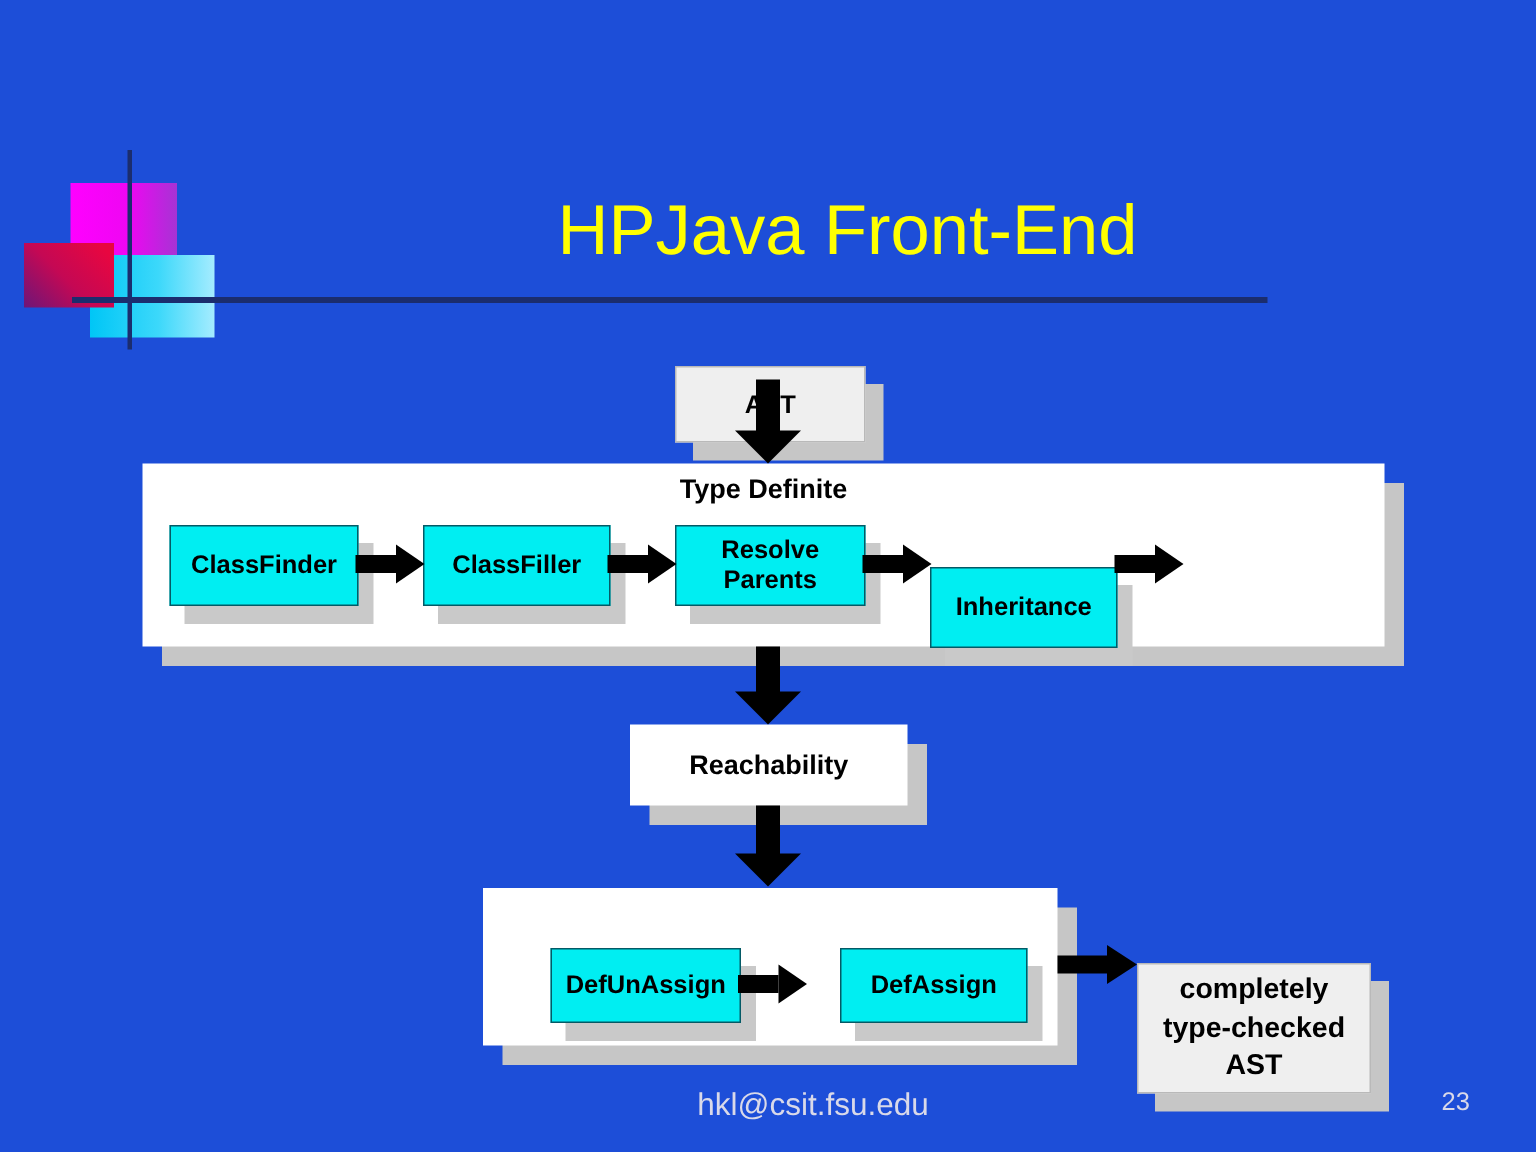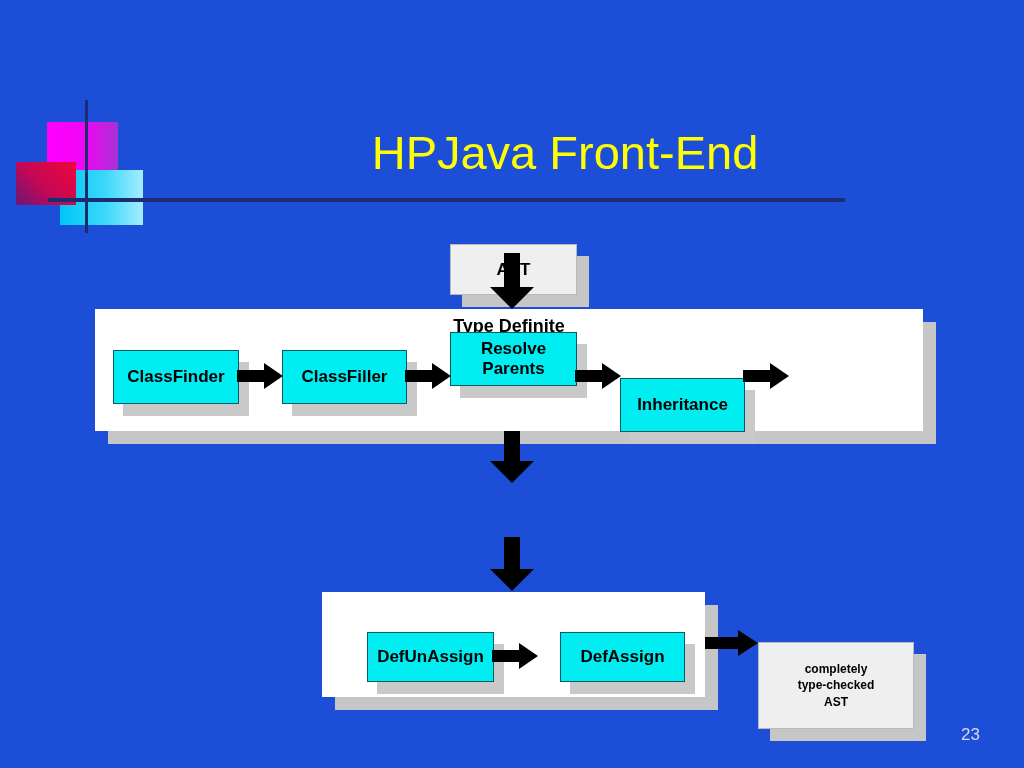--- a/index.html
+++ b/index.html
@@ -64,50 +64,52 @@
   <div class="node gray-box" style="left:450px;top:204px;width:125px;height:49px;font-size:17px;">AST</div>
 
   <div class="vstem" style="left:504px;top:253px;height:36px;"></div>
   <div class="vhead" style="left:490px;top:287px;"></div>
 
   <div class="node white-box" style="left:95px;top:309px;width:828px;height:122px;"></div>
   <div class="container-label" style="left:95px;top:316px;width:828px;">Type Definite</div>
 
   <div class="stage" style="left:113px;top:350px;width:124px;height:52px;">ClassFinder</div>
   <div class="stage" style="left:282px;top:350px;width:123px;height:52px;">ClassFiller</div>
-  <div class="stage" style="left:450px;top:332px;width:125px;height:52px;text-align:center;">Resolve
+  <div class="stage" style="left:450px;top:350px;width:125px;height:52px;text-align:center;">Resolve
 Parents</div>
   <div class="stage" style="left:620px;top:350px;width:123px;height:52px;margin-top:28px;">Inheritance</div>
 
   <div class="hstem" style="left:237px;top:370px;width:27px;"></div>
   <div class="hhead" style="left:264px;top:363px;"></div>
   <div class="hstem" style="left:405px;top:370px;width:27px;"></div>
   <div class="hhead" style="left:432px;top:363px;"></div>
   <div class="hstem" style="left:575px;top:370px;width:27px;"></div>
   <div class="hhead" style="left:602px;top:363px;"></div>
   <div class="hstem" style="left:743px;top:370px;width:27px;"></div>
   <div class="hhead" style="left:770px;top:363px;"></div>
 
   <div class="vstem" style="left:504px;top:431px;height:31px;"></div>
   <div class="vhead" style="left:490px;top:461px;"></div>
 
+  <div class="node white-box" style="left:420px;top:483px;width:185px;height:54px;font-size:18px;">Reachability</div>
 
   <div class="vstem" style="left:504px;top:537px;height:33px;"></div>
   <div class="vhead" style="left:490px;top:569px;"></div>
 
   <div class="node white-box" style="left:322px;top:592px;width:383px;height:105px;"></div>
 
   <div class="stage" style="left:367px;top:632px;width:125px;height:48px;">DefUnAssign</div>
   <div class="stage" style="left:560px;top:632px;width:123px;height:48px;">DefAssign</div>
 
   <div class="hstem" style="left:492px;top:650px;width:27px;"></div>
   <div class="hhead" style="left:519px;top:643px;"></div>
 
   <div class="hstem" style="left:705px;top:637px;width:33px;"></div>
   <div class="hhead" style="left:738px;top:630px;border-left-width:20px;"></div>
 
-  <div class="node gray-box" style="left:758px;top:602px;width:154px;height:85px;font-size:12px;line-height:1.35;">completely
+  <div class="node gray-box" style="left:758px;top:602px;width:154px;height:85px;font-size:19px;line-height:1.35;">completely
 type-checked
 AST</div>
 
+  <div class="footer-email">hkl@csit.fsu.edu</div>
   <div class="footer-page">23</div>
 
 </div>
 
 </body></html>

